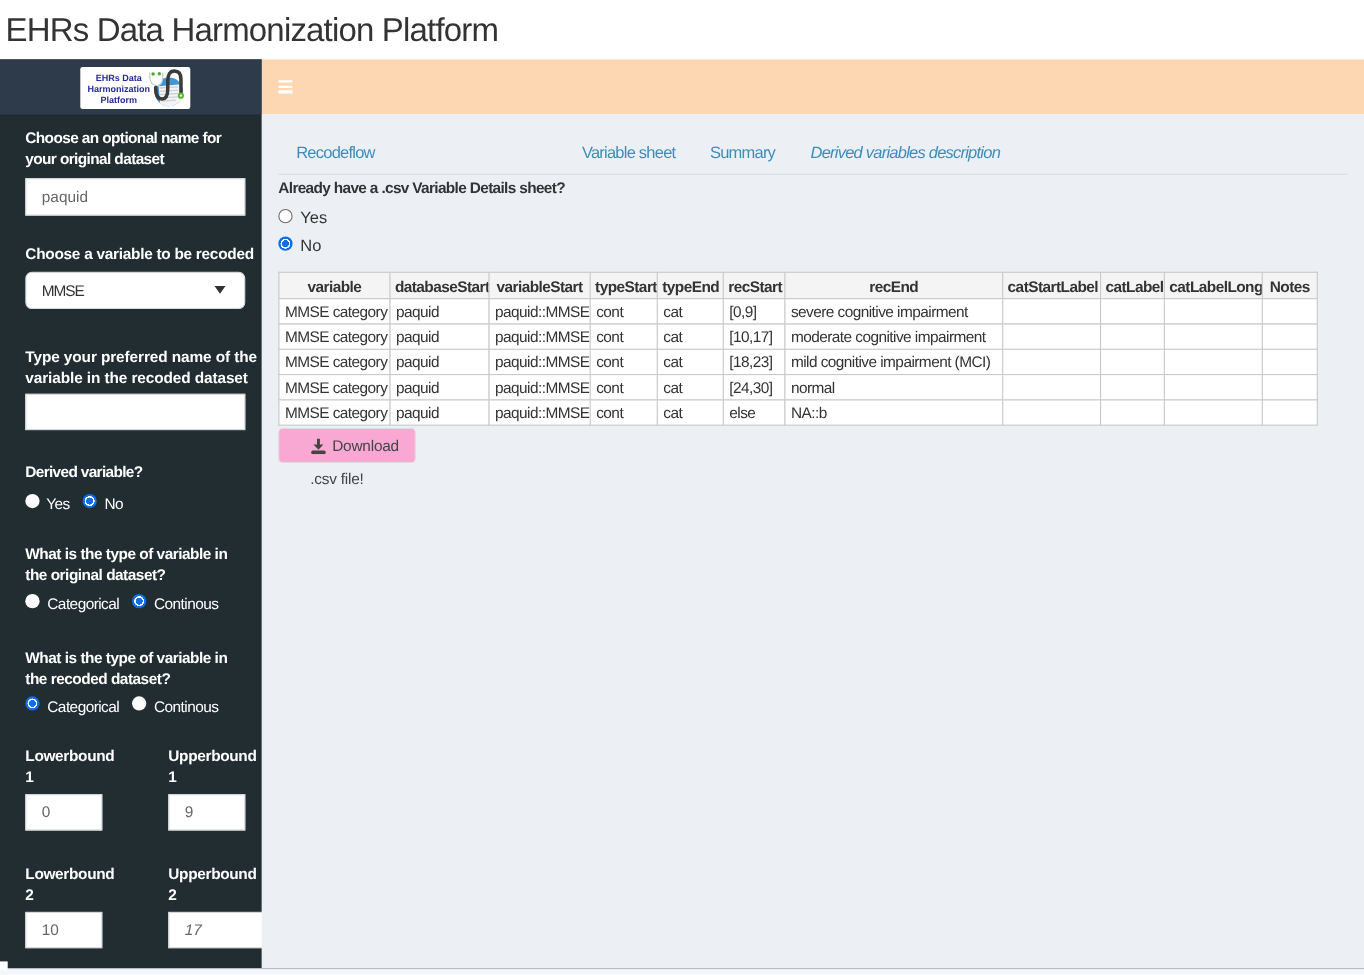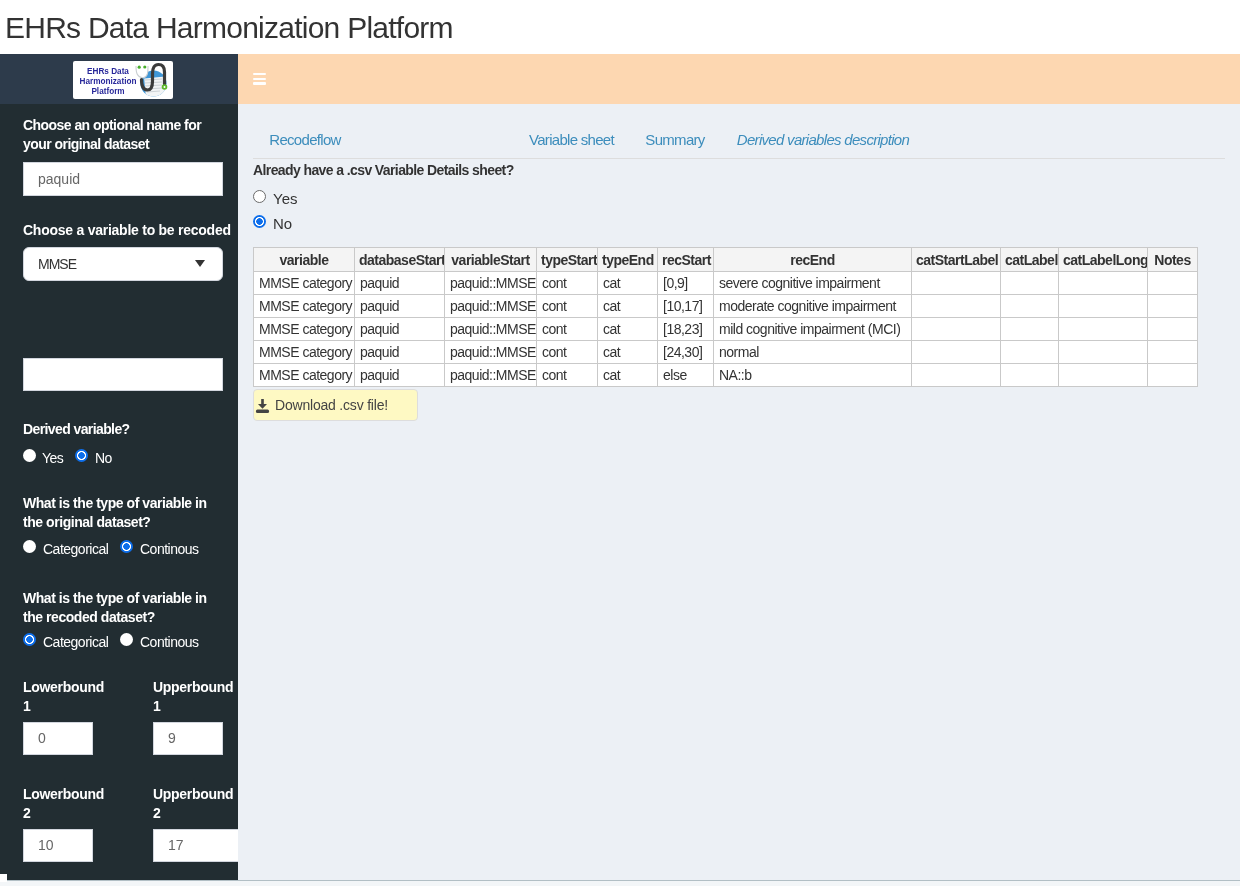--- a/index.html
+++ b/index.html
@@ -35,23 +35,23 @@
   #question { position:absolute; left:15px; top:57.5px; font-size:14px; font-weight:bold;
     color:#333; letter-spacing:-0.6px; }
   
   #dtable { position:absolute; left:15px; top:143px; border-collapse:collapse;
     table-layout:fixed; width:945px;
     font-size:14px; color:#333; letter-spacing:-0.5px; }
   #dtable th, #dtable td { border:1px solid #c9c9c9; overflow:hidden; white-space:nowrap; }
   #dtable th { height:24px; background:#f4f4f4; font-weight:bold; text-align:center; padding:0 4px; }
   #dtable td { height:23px; background:#fff; text-align:left; padding:0 4px 0 5px;margin-left:13px; }
   
-  #dlbtn { position:absolute; left:15px; top:285px; width:165px; height:32px; background:#fef9c3;
+  #dlbtn { position:absolute; left:15px; top:285px; width:125px; height:32px; background:#f9a8d4;
     border:1px solid #ddd; border-radius:4px; color:#444; font-size:14px; line-height:30px;
-    text-align:left; padding-left:1px; letter-spacing:-0.2px; }
+    text-align:left; padding-left:28px; letter-spacing:-0.2px; }
   #bottomstrip { position:absolute; left:0; top:880px; width:1240px; height:6px;
     background:#f3f6f8; border-top:1px solid #b2bfc5; }
 </style>
 </head>
 <body>
 <div id="title">EHRs Data Harmonization Platform</div>
 
 <div id="sidebar">
   <div id="sidehead">
     <div id="logobox">
@@ -86,20 +86,21 @@
   <div class="slabel" style="top:62px; letter-spacing:-0.55px;">Choose an optional name for<br>your original dataset</div>
   <div class="sinput" style="top:107.5px;">paquid</div>
 
   <div class="slabel" style="top:167px; letter-spacing:-0.25px;">Choose a variable to be recoded</div>
   <div class="sinput" style="top:193px; border-radius:6px; color:#333; letter-spacing:-1px;">MMSE
     <span style="position:absolute; right:17px; top:12px; width:0; height:0;
       border-left:5.5px solid transparent; border-right:5.5px solid transparent;
       border-top:7px solid #333;"></span>
   </div>
 
+  <div class="slabel" style="top:261px; letter-spacing:-0.1px;">Type your preferred name of the<br>variable in the recoded dataset</div>
   <div class="sinput" style="top:304px; height:33px;"></div>
 
   <div class="slabel" style="top:365.5px; letter-spacing:-0.6px;">Derived variable?</div>
   <span class="rad off" style="left:23px; top:395px; border:none;"></span>
   <span class="rlab w" style="left:42px; top:397px;">Yes</span>
   <span class="rad on" style="left:75px; top:395px;"></span>
   <span class="rlab w" style="left:95px; top:397px;">No</span>
 
   <div class="slabel" style="top:439.5px; letter-spacing:-0.45px;">What is the type of variable in<br>the original dataset?</div>
   <span class="rad off" style="left:23px; top:486px; border:none;"></span>
@@ -114,21 +115,21 @@
   <span class="rlab w" style="left:140px; top:581px;">Continous</span>
 
   <div class="slabel" style="top:623.5px; letter-spacing:-0.3px;">Lowerbound<br>1</div>
   <div class="slabel" style="left:153px; top:623.5px; letter-spacing:-0.3px;">Upperbound<br>1</div>
   <div class="sinput" style="top:668px; width:70px; height:33px; line-height:31px;">0</div>
   <div class="sinput" style="left:153px; top:668px; width:70px; height:33px; line-height:31px;">9</div>
 
   <div class="slabel" style="top:730.5px; letter-spacing:-0.3px;">Lowerbound<br>2</div>
   <div class="slabel" style="left:153px; top:730.5px; letter-spacing:-0.3px;">Upperbound<br>2</div>
   <div class="sinput" style="top:775px; width:70px; height:33px; line-height:31px;">10</div>
-  <div class="sinput" style="left:153px; top:775px; width:90px; height:33px; line-height:31px;">17</div>
+  <div class="sinput" style="left:153px; top:775px; width:90px; height:33px; line-height:31px;font-style:italic;">17</div>
 </div>
 
 <div id="topbar">
   <span class="hbar" style="top:19px;"></span>
   <span class="hbar" style="top:23.8px;"></span>
   <span class="hbar" style="top:28.4px;"></span>
 </div>
 
 <div id="content">
   <div id="tabline"></div>

